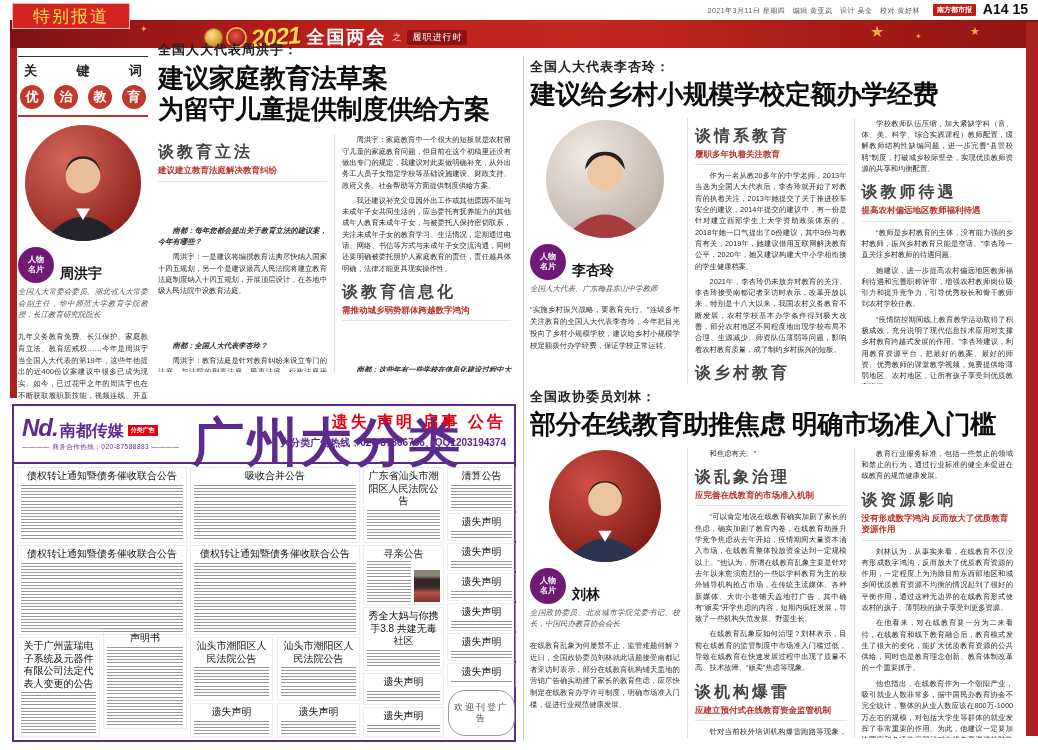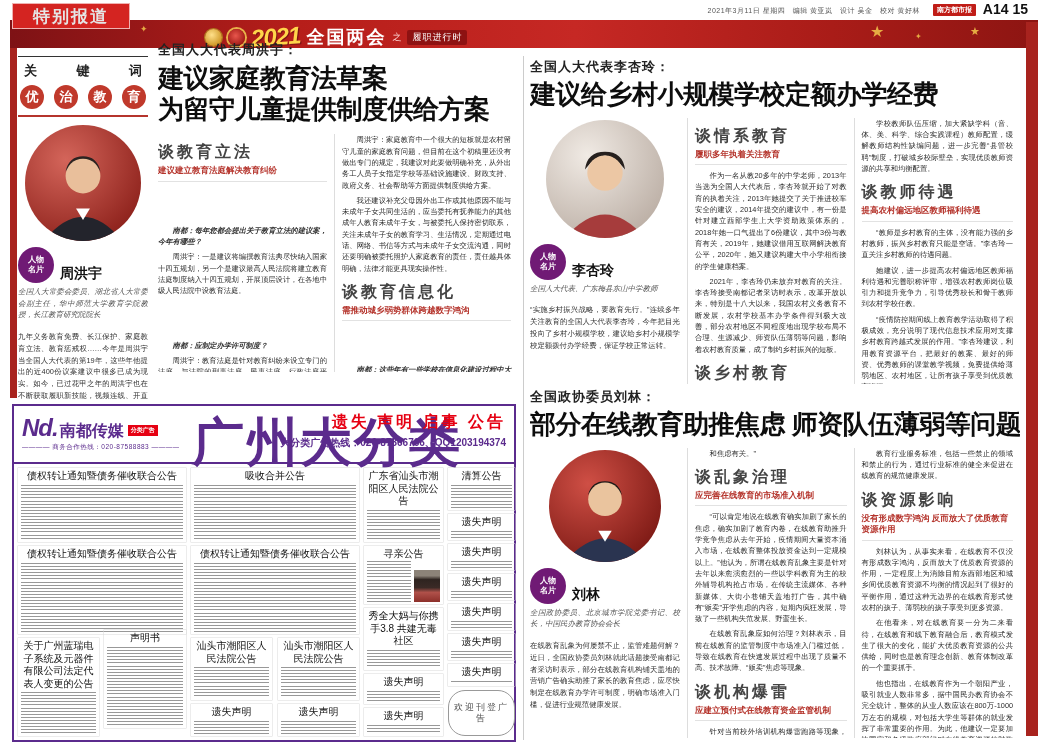--- a/index.html
+++ b/index.html
@@ -7,21 +7,21 @@
         font-family:"Liberation Sans","DejaVu Sans",sans-serif;color:#222;}
   
   .topbar{position:absolute;left:0;top:0;width:1038px;height:20px;}
   .dateline{position:absolute;right:118px;top:6px;font-size:7px;color:#555;letter-spacing:.5px;}
   .paper-badge{position:absolute;right:62px;top:4px;background:#c01d17;color:#fff;font-size:7px;
                font-weight:700;padding:1px 4px;border-radius:1px;}
   .page-no{position:absolute;right:10px;top:1px;font-size:14px;font-weight:900;color:#111;}
   .banner{position:absolute;left:10px;top:20px;width:1028px;height:28px;
           background:linear-gradient(90deg,#7e1215,#b61e1a 28%,#c62824 55%,#a91c18 80%,#8d1512);overflow:hidden;}
   .sp-label{position:absolute;left:12px;top:3px;width:118px;height:26px;background:#d42421;
-            box-shadow:inset 0 0 0 1px rgba(255,255,255,.65);color:#e5e5e5;font-size:17px;font-weight:700;
+            box-shadow:inset 0 0 0 1px rgba(255,255,255,.65);color:#fde047;font-size:17px;font-weight:400;
             display:flex;align-items:center;justify-content:center;letter-spacing:2px;z-index:5;}
   .banner-inner{position:absolute;left:195px;top:3px;display:flex;align-items:center;gap:6px;}
   .emblem{width:17px;height:17px;border-radius:50%;}
   .emblem.nat{background:radial-gradient(circle at 40% 35%,#ffe08a,#d09a2a 70%);box-shadow:0 0 0 1px #ad7c1d;}
   .emblem.cppcc{background:radial-gradient(circle at 45% 40%,#e8574d,#9e1712 75%);box-shadow:0 0 0 2px #e8b24a;}
   .banner-year{font-size:24px;font-weight:900;font-style:italic;color:#ffd54a;
                text-shadow:1px 1px 0 #7e1215;transform:rotate(-4deg);letter-spacing:-1px;}
   .banner-title{font-size:18px;font-weight:900;color:#fff;letter-spacing:2px;}
   .banner-zhi{font-size:9px;color:#ffd9d9;}
   .banner-tag{font-size:9px;color:#fff;background:#8e1212;padding:1px 5px;border-radius:2px;letter-spacing:1px;}
@@ -155,21 +155,21 @@
     <div class="headline" style="margin-top:4px;">
       <div>建议家庭教育法草案</div>
       <div>为留守儿童提供制度供给方案</div>
     </div>
     <div class="cols" style="margin-top:10px;height:238px;">
       <div class="col">
           <div class="sec-t">谈教育立法</div>
           <div class="sec-s">建议建立教育法庭解决教育纠纷</div>
           <p class="bp q">南都：每年您都会提出关于教育立法的建议案，今年有哪些？</p>
           <p class="bp">周洪宇：一是建议将编撰教育法典尽快纳入国家十四五规划，另一个是建议最高人民法院将建立教育法庭制度纳入十四五规划，开展顶层设计，在各地中级人民法院中设教育法庭。</p>
-          <p class="bp q">南都：应制定办学许可制度？</p>
+          <p class="bp q">南都：全国人大代表李杏玲？</p>
           <p class="bp">周洪宇：教育法庭是针对教育纠纷来设立专门的法庭，与法院的刑事法庭、民事法庭、行政法庭平行，对于尽快解决教育纠纷，推进国家教育治理体系和治理能力的现代化，建设教育强国是有帮助的。</p>
           <div class="sec-t">谈家庭教育法争议</div>
           <div class="sec-s">需补齐农村留守儿童家庭教育短板</div>
           <p class="bp q">南都：您也是家庭教育法的提出者和推动者之一，在您看来，家庭教育法草案还有哪些可以补充的？</p>
         </div>
       <div class="col">
           <p class="bp">周洪宇：家庭教育中一个很大的短板就是农村留守儿童的家庭教育问题，但目前在这个初稿里还没有做出专门的规定，我建议对此要做明确补充，从外出务工人员子女指定学校等基础设施建设、财政支持、政府义务、社会帮助等方面提供制度供给方案。</p>
           <p class="bp">我还建议补充父母因外出工作或其他原因不能与未成年子女共同生活的，应当委托有抚养能力的其他成年人教育未成年子女，与被委托人保持密切联系，关注未成年子女的教育学习、生活情况，定期通过电话、网络、书信等方式与未成年子女交流沟通，同时还要明确被委托照护人家庭教育的责任，责任越具体明确，法律才能更具现实操作性。</p>
           <div class="sec-t">谈教育信息化</div>
           <div class="sec-s">需推动城乡弱势群体跨越数字鸿沟</div>
@@ -215,21 +215,21 @@
           <div class="sec-s">提高农村偏远地区教师福利待遇</div>
           <p class="bp">“教师是乡村教育的主体，没有能力强的乡村教师，振兴乡村教育只能是空话。”李杏玲一直关注乡村教师的待遇问题。</p>
           <p class="bp">她建议，进一步提高农村偏远地区教师福利待遇和完善职称评审，增强农村教师岗位吸引力和提升竞争力，引导优秀校长和骨干教师到农村学校任教。</p>
           <p class="bp">“疫情防控期间线上教育教学活动取得了积极成效，充分说明了现代信息技术应用对支撑乡村教育跨越式发展的作用。”李杏玲建议，利用教育资源平台，把最好的教案、最好的师资、优秀教师的课堂教学视频，免费提供给薄弱地区、农村地区，让所有孩子享受到优质教育资源。</p>
         </div>
     </div>
   </section>
 
   <section style="position:absolute;left:530px;top:388px;width:490px;height:352px;overflow:hidden;">
     <div class="kicker">全国政协委员刘林：</div>
-    <div class="headline" style="margin-top:3px;">部分在线教育助推焦虑  师资队伍薄弱等问题</div>
+    <div class="headline" style="margin-top:3px;">部分在线教育助推焦虑  明确市场准入门槛</div>
     <div class="cols" style="margin-top:8px;height:290px;">
       <div class="col fixed" style="width:150px;">
         <div class="photo liu" style="width:112px;height:112px;margin:2px auto 0;">
           <svg viewBox="0 0 100 100">
             <path d="M35,40 q15,-19 30,0 q-3,-12 -15,-12 q-12,0 -15,12z" fill="#1d1a18"></path>
             <circle cx="50" cy="44" r="15" fill="#eac49e"></circle>
             <path d="M14,100 Q50,58 86,100 Z" fill="#2a3450"></path>
             <path d="M44,72 L50,82 L56,72 Z" fill="#fff"></path>
           </svg>
         </div>

